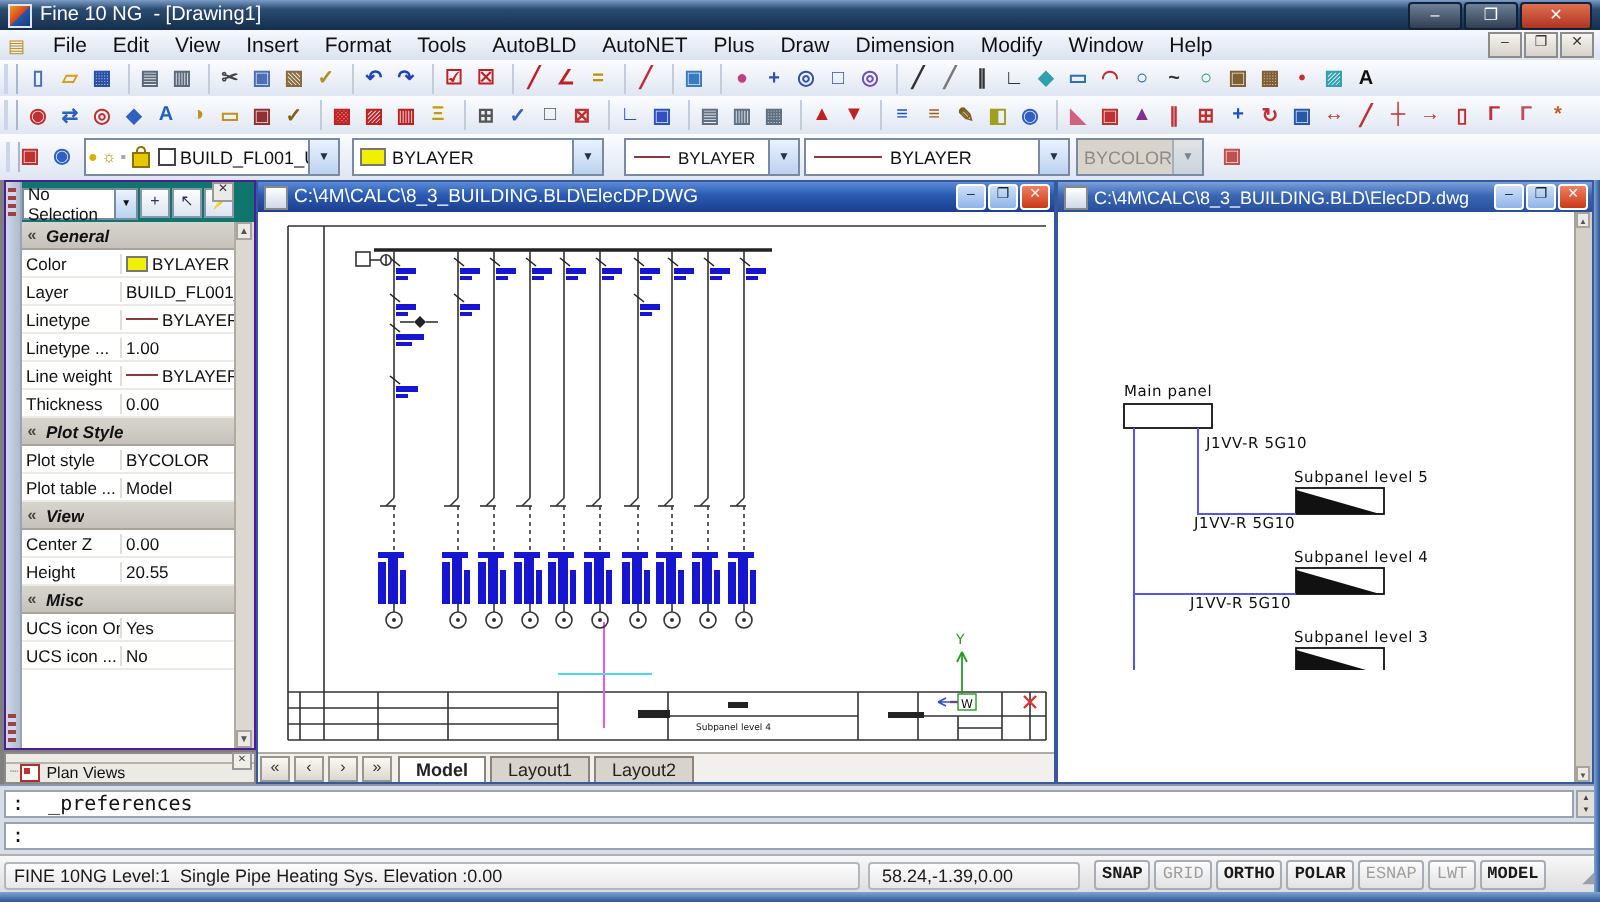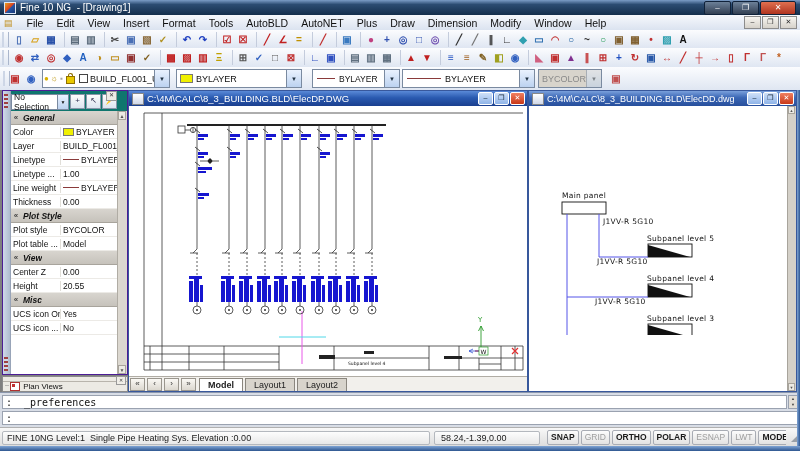--- a/index.html
+++ b/index.html
@@ -96,21 +96,21 @@
   .cmdrow{position:absolute;left:2px;right:2px;height:14px;background:#fff;border:1px solid #9aa2b0;font-family:"DejaVu Sans Mono",monospace;font-size:10px;color:#111;white-space:pre;line-height:13px;padding-left:3px;box-sizing:border-box;}
   #cmdrow1{top:2px;right:13px;}
   #cmdrow2{top:18px;}
   #cmdscroll{position:absolute;right:2px;top:2px;width:10px;height:14px;background:#e4e0d8;border:1px solid #9aa2b0;box-sizing:border-box;}
   #cmdscroll span{display:block;height:6px;font-size:4px;text-align:center;line-height:6px;color:#444;}
   
   #status{position:absolute;left:0;top:427px;width:800px;height:19px;background:linear-gradient(#f8f8f8,#dcdcdc);border-top:1px solid #b0b0b0;display:flex;align-items:center;font-size:9px;color:#1a1a1a;}
   .sseg{height:14px;line-height:13px;border:1px solid #b4b8be;border-radius:2px;background:linear-gradient(#fdfdfd,#e8e8e8);white-space:pre;overflow:hidden;box-sizing:border-box;}
   #smsg{width:428px;margin-left:2px;padding-left:4px;}
   #scoord{width:106px;margin-left:4px;padding-left:6px;}
-  #stoggles{display:flex;margin-left:5px;overflow:hidden;flex:1;}
+  #stoggles{display:flex;margin-left:5px;overflow:hidden;flex:1;font-family:Liberation Mono, monospace;}
   .stog{height:13px;line-height:12px;padding:0 3px;margin-left:2px;border:1px solid #a8acb4;border-radius:2px;background:linear-gradient(#fcfcfc,#e2e2e2);font-size:8.5px;font-weight:bold;color:#1a1a1a;flex:none;}
   .stog.off{color:#9e9e9e;font-weight:normal;}
   #sgrip{width:12px;text-align:right;color:#9aa0a8;font-size:9px;margin-right:2px;}
   
   #edge-right{position:absolute;left:797px;top:90px;width:3px;height:356px;background:linear-gradient(90deg,#7fa4d4,#2e5690);}
   #edge-bottom{position:absolute;left:0;top:446px;width:800px;height:5px;background:linear-gradient(#7fa4d4,#2e5690);}
   svg text{font-family:"DejaVu Sans",sans-serif;}
 </style>
 </head>
 <body>

